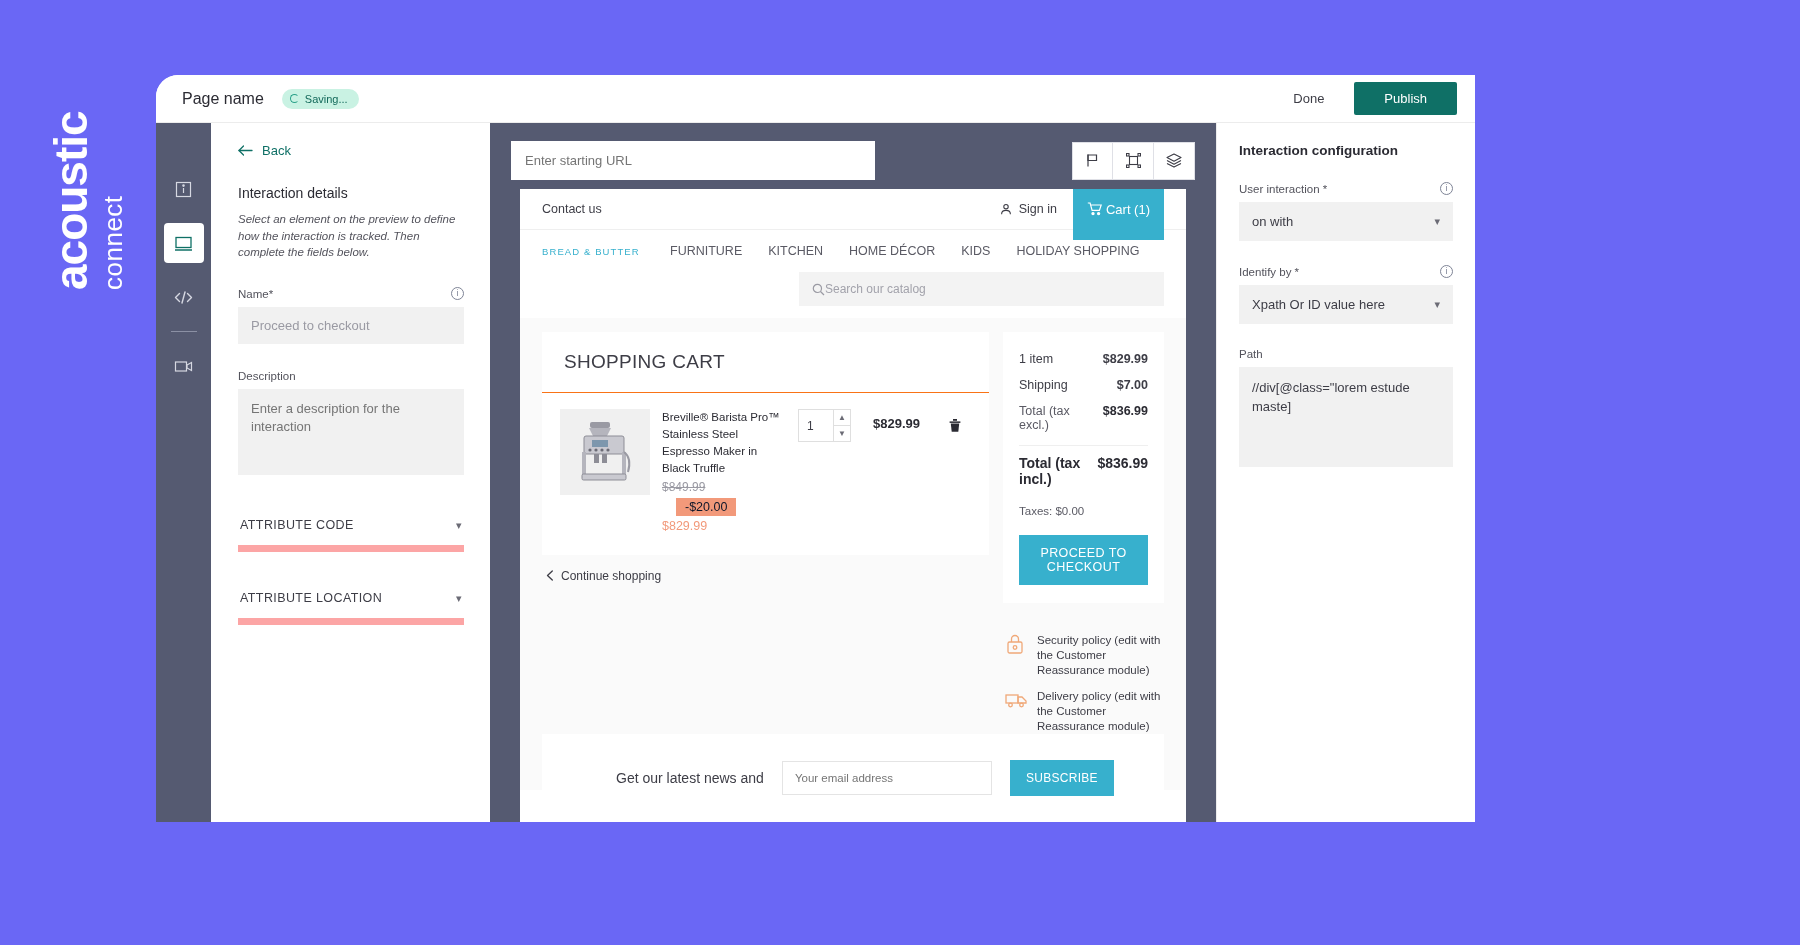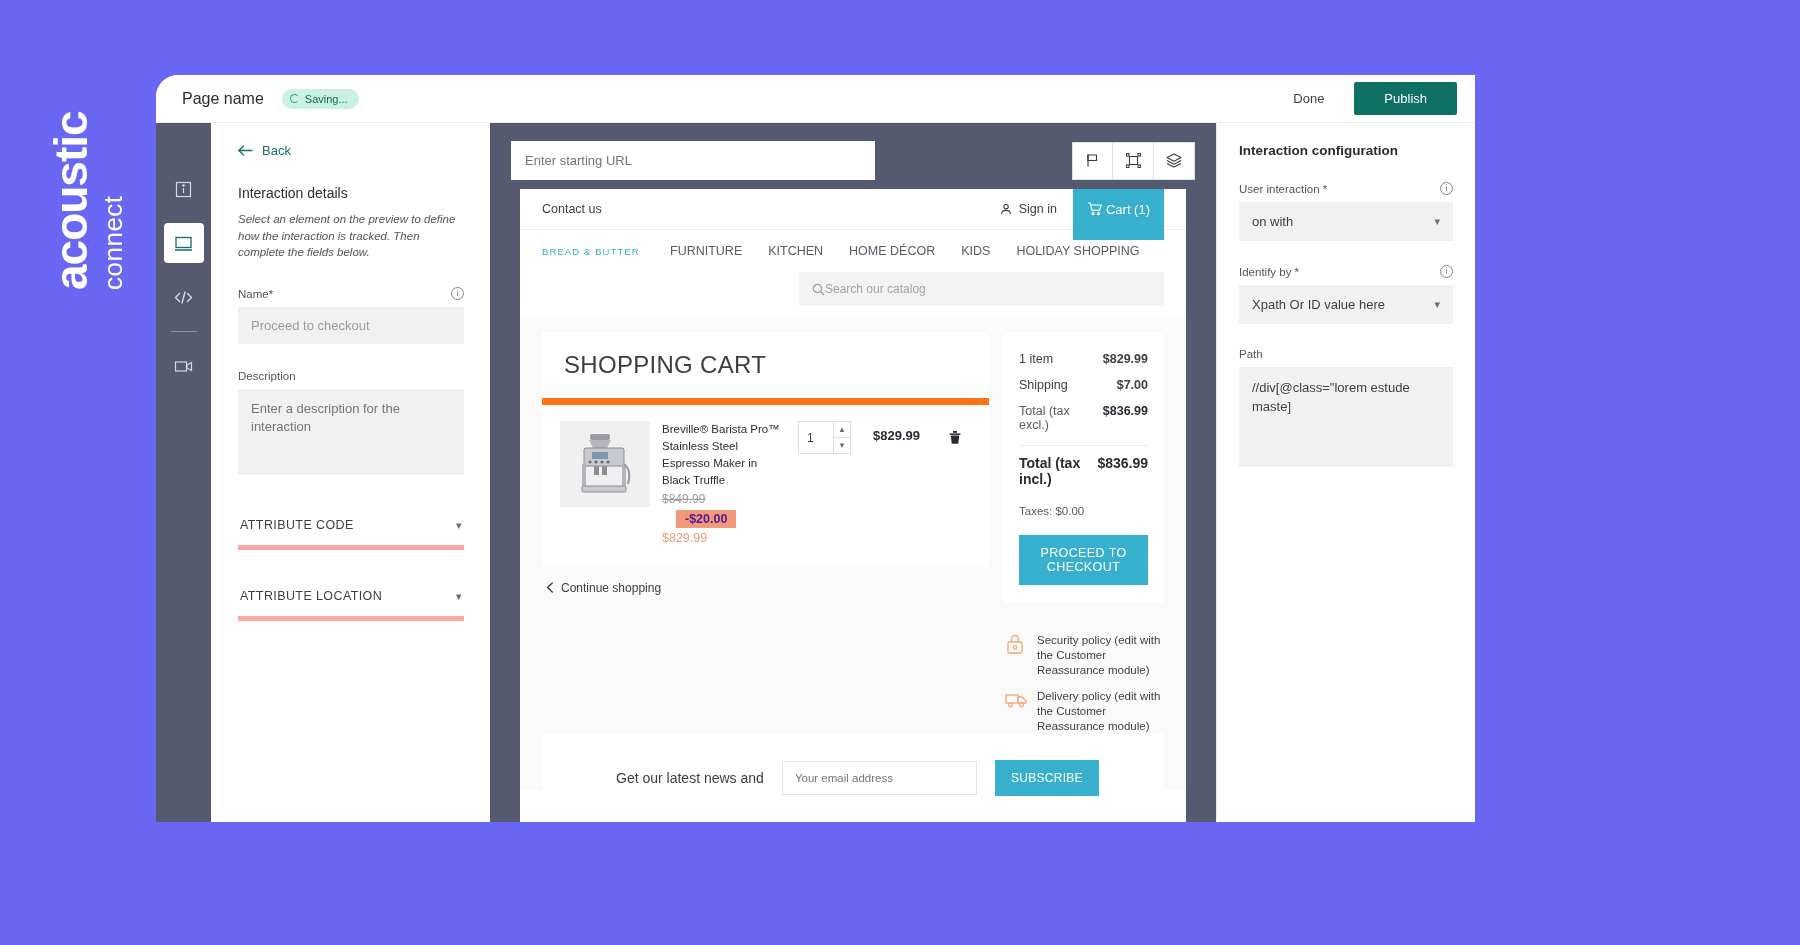--- a/index.html
+++ b/index.html
@@ -81,21 +81,21 @@
     border-radius: 50%; font-size: 9px; line-height: 11px; text-align: center; color: #7e8496;
     cursor: pointer;
   }
   .fld {
     margin-top: 7px; background: #f1f1f1; border: none; width: 100%;
     font-size: 13px; color: #9a9aa3; font-family: inherit;
     padding: 11px 13px;
   }
   .fld-ta { height: 86px; resize: none; line-height: 1.35; }
   .accordion {
-    margin-top: 26px; padding: 13px 2px; border-bottom: 5px solid #fca5a5;
+    margin-top: 26px; padding: 13px 2px; border-bottom: 7px solid #fca5a5;
     display: flex; align-items: center; font-size: 12.5px; color: #3d3d46;
     letter-spacing: .4px; cursor: pointer;
   }
   .accordion:first-of-type { border-top: 1px solid #e2e2e2; }
   .chev { margin-left: auto; color: #6b6b75; font-size: 11px; }
 
   
   .preview-wrap { width: 726px; background: #555a71; position: relative; }
   .url-bar { display: flex; align-items: center; padding: 18px 21px; gap: 14px; }
   .url-input {
@@ -129,32 +129,32 @@
   .nav-links { display: flex; gap: 26px; font-size: 12.5px; color: #5a5a64; }
   .nav-links span { cursor: pointer; }
   .search-box {
     margin: 4px 22px 12px auto; width: 365px; background: #f3f3f3;
     padding: 10px 13px; font-size: 12px; color: #a2a2ab;
     display: flex; align-items: center; gap: 0; cursor: text;
   }
   .site-body { background: #fafafa; padding: 14px 22px 0; display: flex; gap: 14px; position: relative; }
   .cart-col { width: 447px; }
   .cart-card { background: #fff; }
-  .cart-head { font-size: 24px; color: #3d3d46; padding: 19px 22px; border-bottom: 7px solid #f97316; letter-spacing: .3px; }
+  .cart-head { font-size: 19px; color: #3d3d46; padding: 19px 22px; border-bottom: 1px solid #f97316; letter-spacing: .3px; }
   .cart-row { display: flex; padding: 16px 18px 22px; position: relative; }
   .prod-img {
     width: 90px; height: 86px; background: #f0f0f0; flex: none;
     display: flex; align-items: center; justify-content: center;
   }
   .prod-info { margin-left: 12px; width: 118px; }
   .prod-name { font-size: 11.5px; color: #2b2b33; line-height: 1.47; }
   .old-price { font-size: 12px; color: #9a9aa3; text-decoration: line-through; margin-top: 3px; }
   .disc-badge {
-    background: #f2997a; color: #4c1d95; font-size: 12.5px; padding: 2px 9px;
-    display: inline-block; margin: 4px 0 0 14px; font-weight: bold;
+    background: #f2997a; color: #0f172a; font-size: 12.5px; padding: 2px 9px;
+    display: inline-block; margin: 4px 0 0 14px;
   }
   .new-price { font-size: 12.5px; color: #f2997a; margin-top: 3px; }
   .qty-box { display: flex; border: 1px solid #dfdfdf; width: 53px; height: 33px; margin-left: 18px; }
   .qty-val { flex: 1; font-size: 12px; color: #3d3d46; display: flex; align-items: center; padding-left: 8px; }
   .qty-arrows { width: 17px; border-left: 1px solid #dfdfdf; display: flex; flex-direction: column; }
   .qty-arrows div { flex: 1; display: flex; align-items: center; justify-content: center; font-size: 8px; color: #6b6b75; cursor: pointer; }
   .qty-arrows div:first-child { border-bottom: 1px solid #dfdfdf; }
   .line-price { font-size: 13px; font-weight: 700; color: #2b2b33; margin-left: 22px; margin-top: 7px; }
   .trash-btn {
     width: 33px; height: 33px; margin-left: 18px; margin-top: 0;
@@ -180,21 +180,21 @@
   .policy-ic { width: 22px; flex: none; color: #f0a878; }
   .policy-t { font-size: 11.5px; color: #3d3d46; line-height: 1.32; }
 
   .news-bar {
     position: absolute; left: 22px; right: 22px; bottom: 0; top: auto;
     background: #fff; display: flex; align-items: center;
     padding: 26px 24px; gap: 18px; margin-top: 16px;
   }
   .news-txt { font-size: 14px; color: #3d3d46; margin-left: 50px; }
   .news-input {
-    flex: none; width: 195px; background: #fff; border: 1px solid #e4e4e4;
+    flex: none; width: 210px; background: #fff; border: 1px solid #e4e4e4;
     padding: 10px 12px; font-size: 11.5px; color: #a2a2ab; font-family: inherit;
   }
   .sub-btn {
     background: #37b0cd; color: #fff; border: none; font-size: 12px;
     padding: 11px 16px; letter-spacing: .3px; cursor: pointer; font-family: inherit;
   }
 
   
   .panel-right { width: 259px; background: #fff; padding: 20px 22px 0 22px; border-left: 1px solid #ececec; }
   .cfg-title { font-size: 13.5px; font-weight: 700; color: #2b2b33; }

